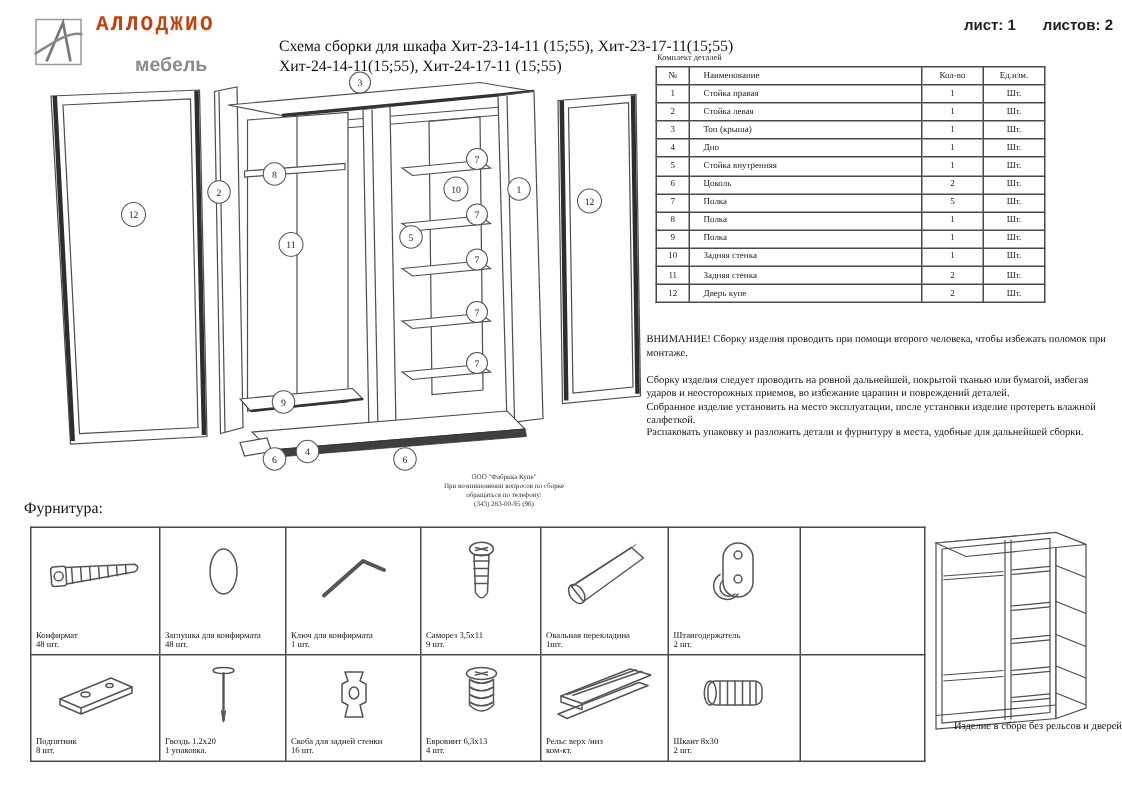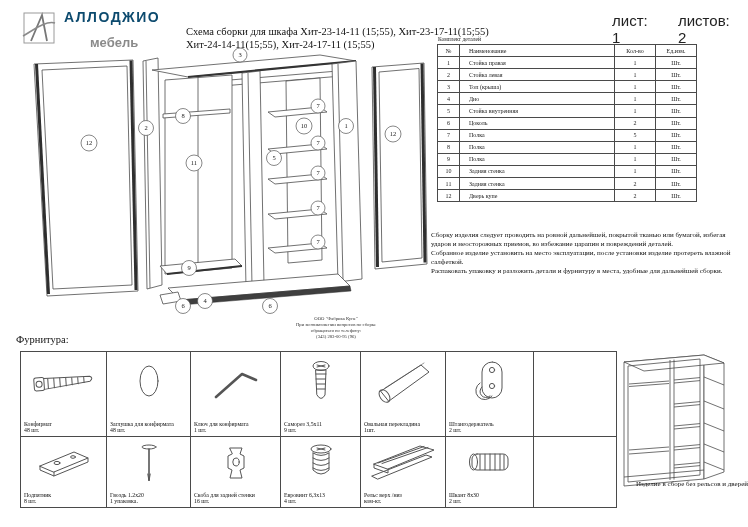--- a/index.html
+++ b/index.html
@@ -3,25 +3,25 @@
 <meta charset="utf-8">
 <style>
   html,body{margin:0;padding:0;}
   body{width:748px;height:527px;background:#ffffff;position:relative;overflow:hidden;
        font-family:"Liberation Serif",serif;color:#1c1c1c;}
   .abs{position:absolute;}
 
   
   .logo{left:22px;top:10px;width:170px;height:40px;display:flex;gap:8px;}
   .logo-text{font-family:"Liberation Sans",sans-serif;font-weight:bold;line-height:1;}
-  .logo-title{font-size:14px;letter-spacing:1.5px;color:#0c4a6e;}
+  .logo-title{font-size:14px;letter-spacing:1.5px;color:#c2410c;font-family:Liberation Mono, monospace;}
   .logo-sub{font-size:13px;color:#8a8a8a;margin-top:12px;padding-left:26px;}
   .doc-title{left:186px;top:11px;width:380px;font-size:10.5px;line-height:13px;color:#111;margin-top:14px;}
   .sheet-info{left:612px;top:12px;width:130px;font-family:"Liberation Sans",sans-serif;
-              font-size:15px;color:#222;display:flex;gap:18px;justify-content:flex-end;}
+              font-size:10px;color:#222;display:flex;gap:18px;justify-content:flex-end;font-weight:bold;}
 
   
   .parts-caption{left:438px;top:36px;font-size:5.6px;color:#222;}
   table{border-collapse:collapse;}
   .parts{left:437px;top:44px;width:246px;font-size:6px;table-layout:fixed;}
   .parts td,.parts th{border:0.6px solid #4a4a4a;padding:0;height:11.1px;font-weight:normal;
                       overflow:hidden;white-space:nowrap;}
   .parts .c-num{width:21px;text-align:center;}
   .parts .c-name{width:145px;text-align:left;padding-left:9px;}
   .parts .c-qty{width:40px;text-align:center;}
@@ -279,20 +279,21 @@
   <tr>
         <td class="c-num">12</td>
         <td class="c-name">Дверь купе</td>
         <td class="c-qty">2</td>
         <td class="c-unit">Шт.</td>
       </tr>
 </tbody>
   </table>
 
 <div class="abs notes">
+  <p>ВНИМАНИЕ! Сборку изделия проводить при помощи второго человека, чтобы избежать поломок при монтаже.</p>
   <p class="gap">Сборку изделия следует проводить на ровной дальнейшей, покрытой тканью или бумагой, избегая ударов и неосторожных приемов, во избежание царапин и повреждений деталей.</p>
   <p>Собранное изделие установить на место эксплуатации, после установки изделие протереть влажной салфеткой.</p>
   <p>Распаковать упаковку и разложить детали и фурнитуру в места, удобные для дальнейшей сборки.</p>
 </div>
 
 <div class="abs factory">
   <div>ООО "Фабрика Купе"</div>
   <div>При возникновении вопросов по сборке</div>
   <div>обращаться по телефону:</div>
   <div>(343) 283-00-95 (96)</div>

